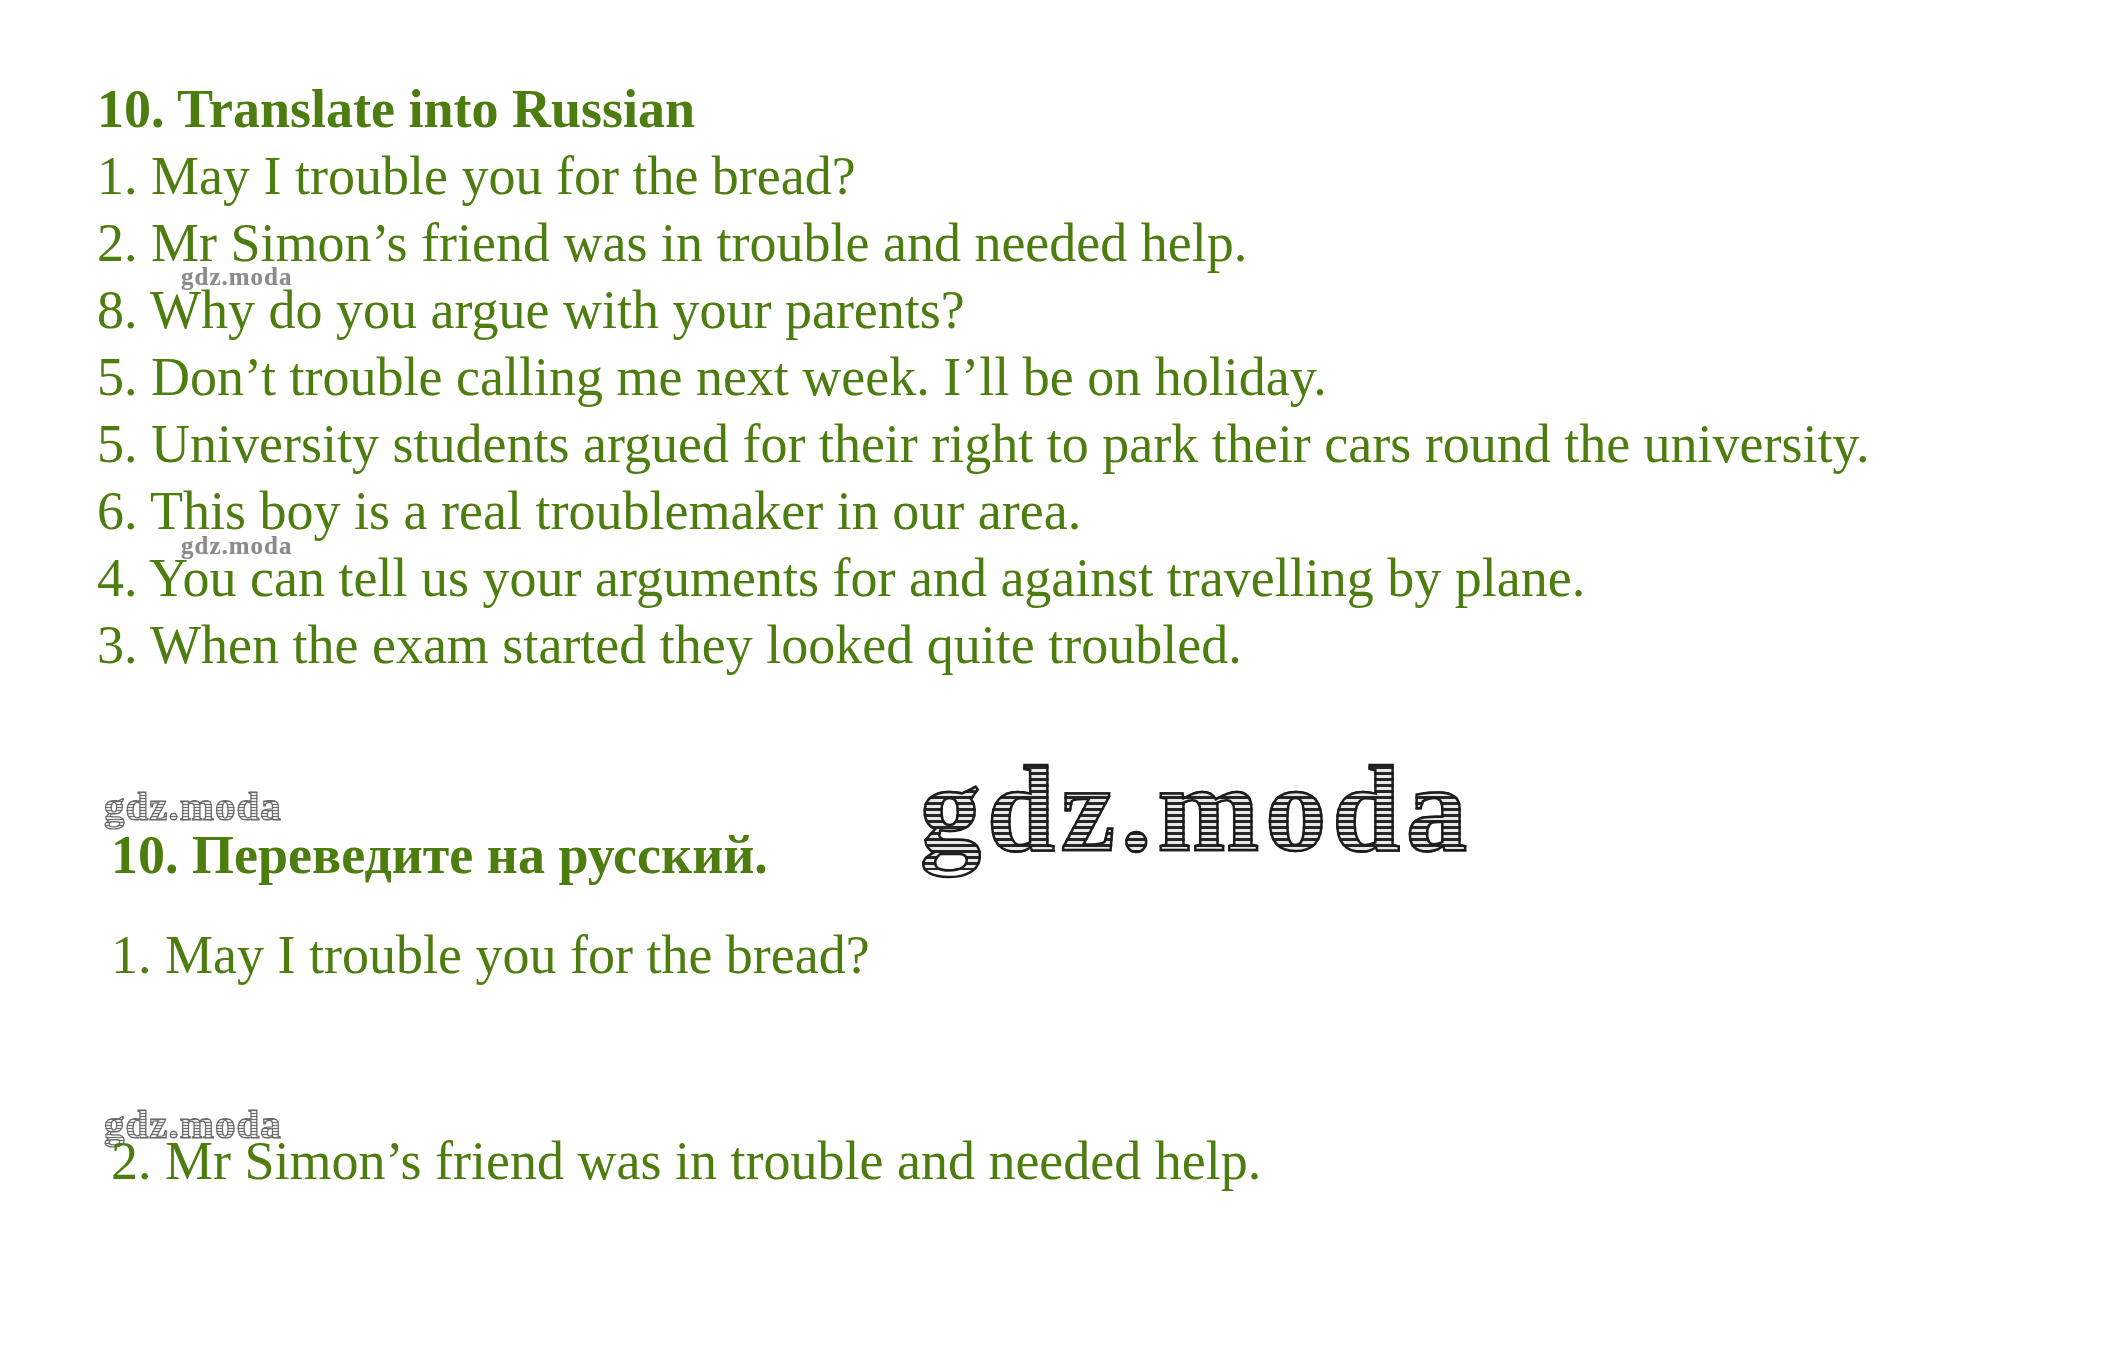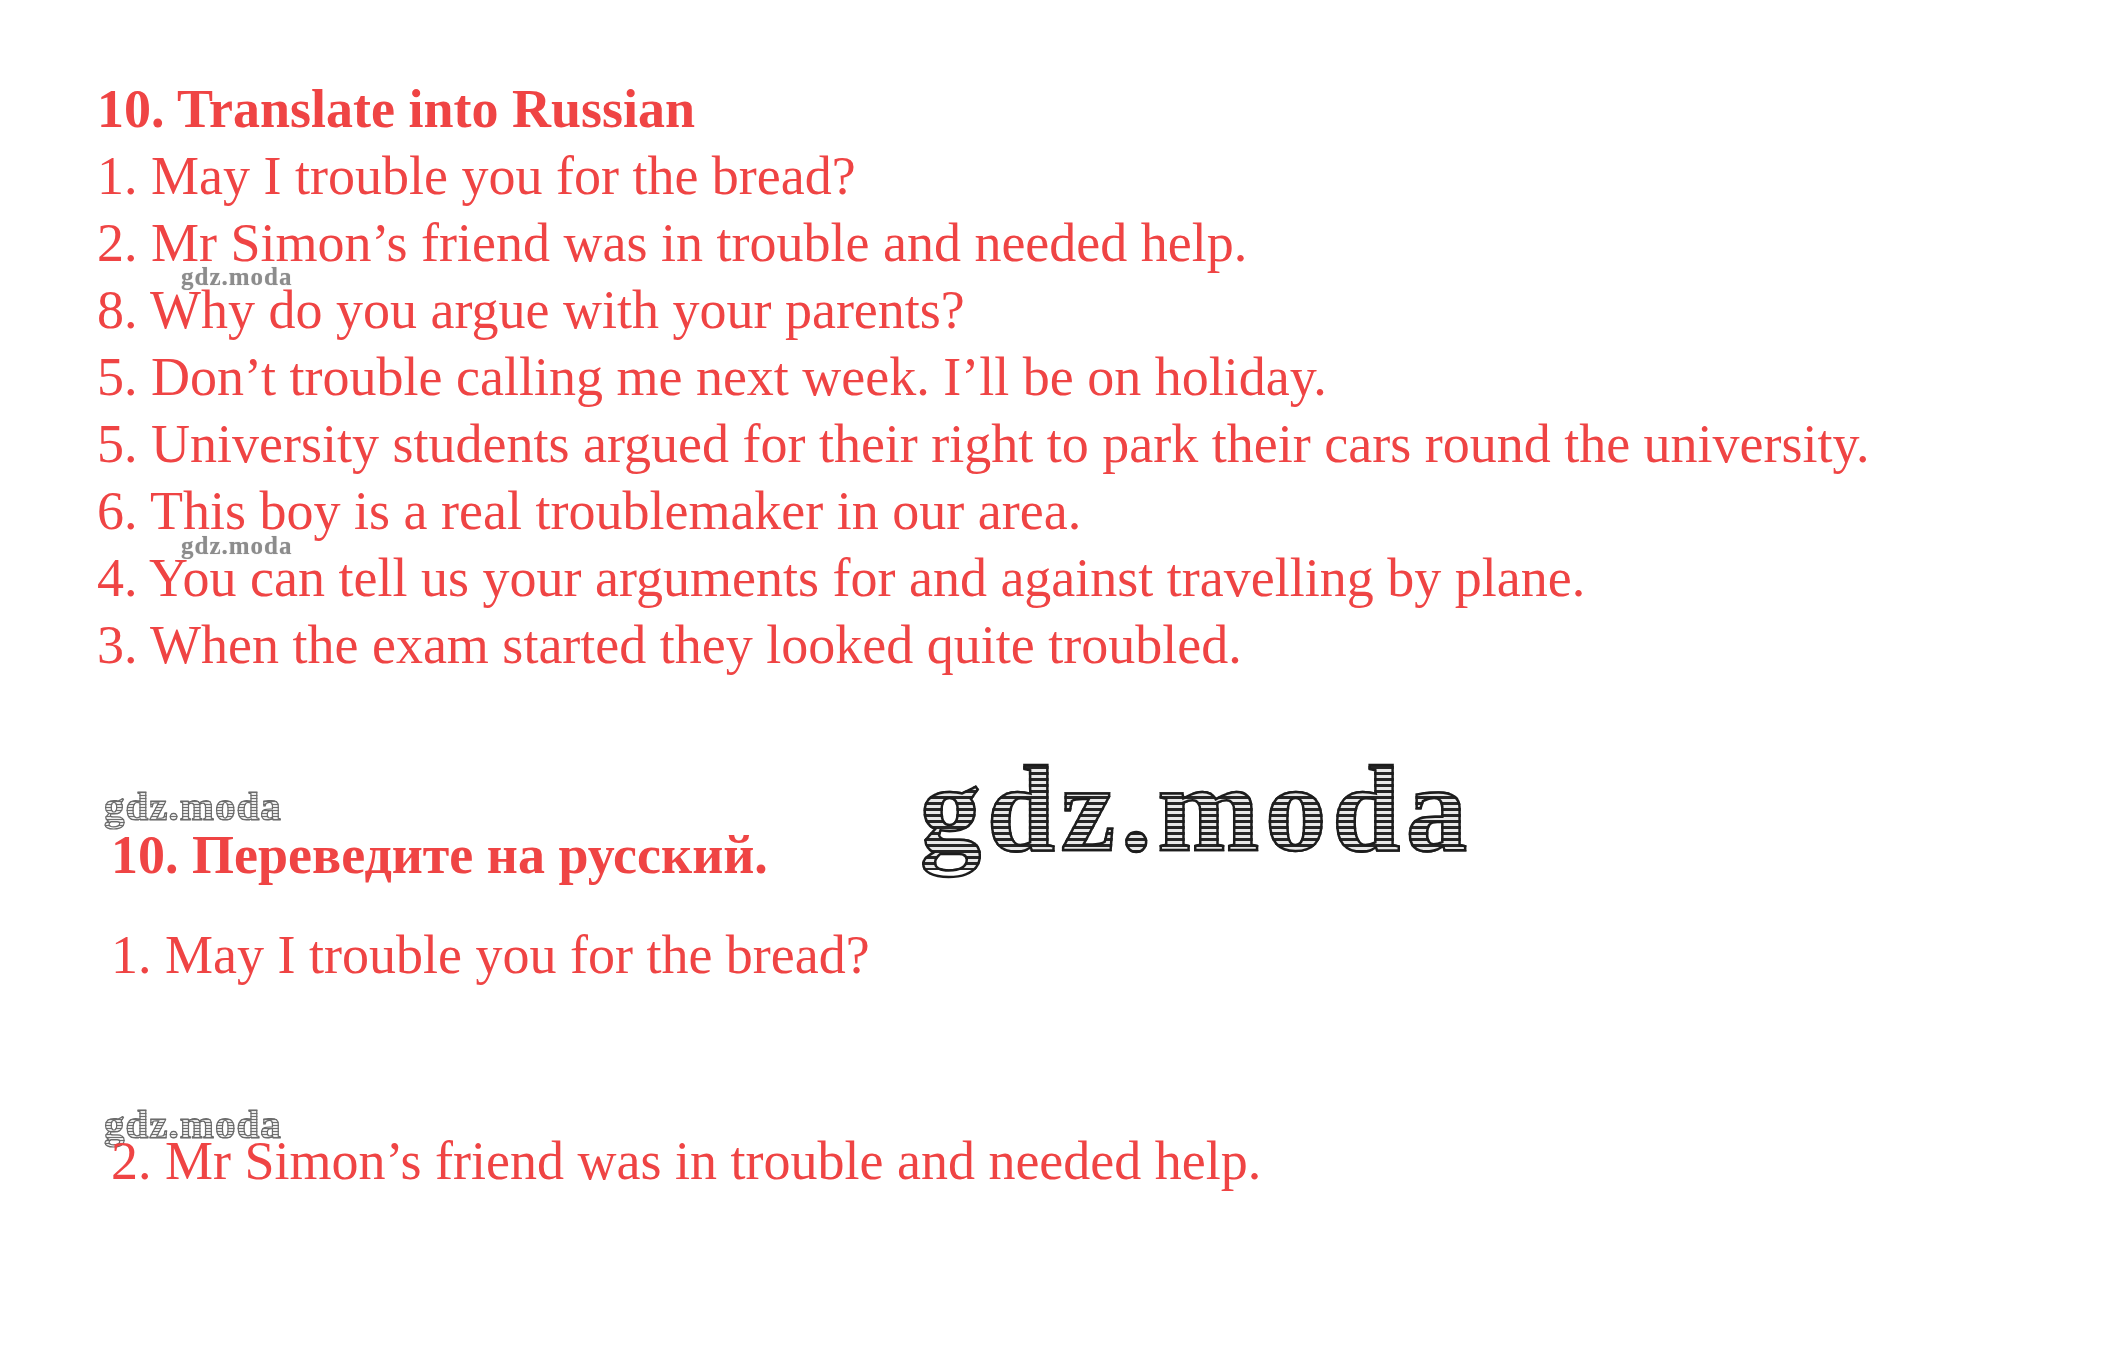--- a/index.html
+++ b/index.html
@@ -18,21 +18,21 @@
   }
   .block-en {
     position: absolute;
     left: 97px;
     top: 76px;
   }
   .line {
     font-size: 54px;
     line-height: 67px;
     white-space: nowrap;
-    color: #ef4444;
+    color: #4d7c0f;
   }
   .title {
     font-weight: bold;
   }
   .abs-line {
     position: absolute;
     left: 111px;
   }
   .ru-title    { top: 822px; }
   .ans-line-1  { top: 922px; }

